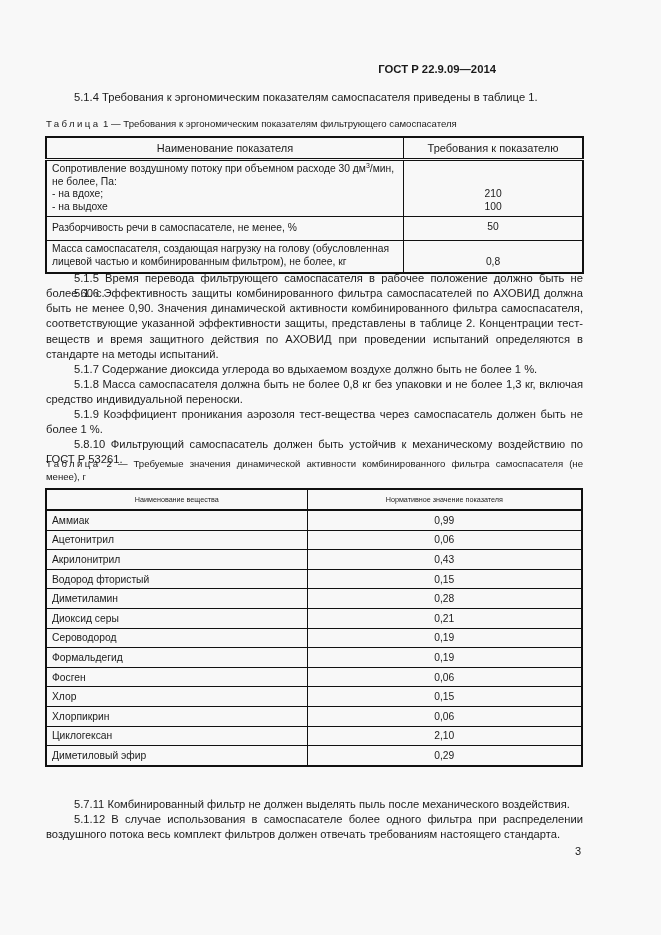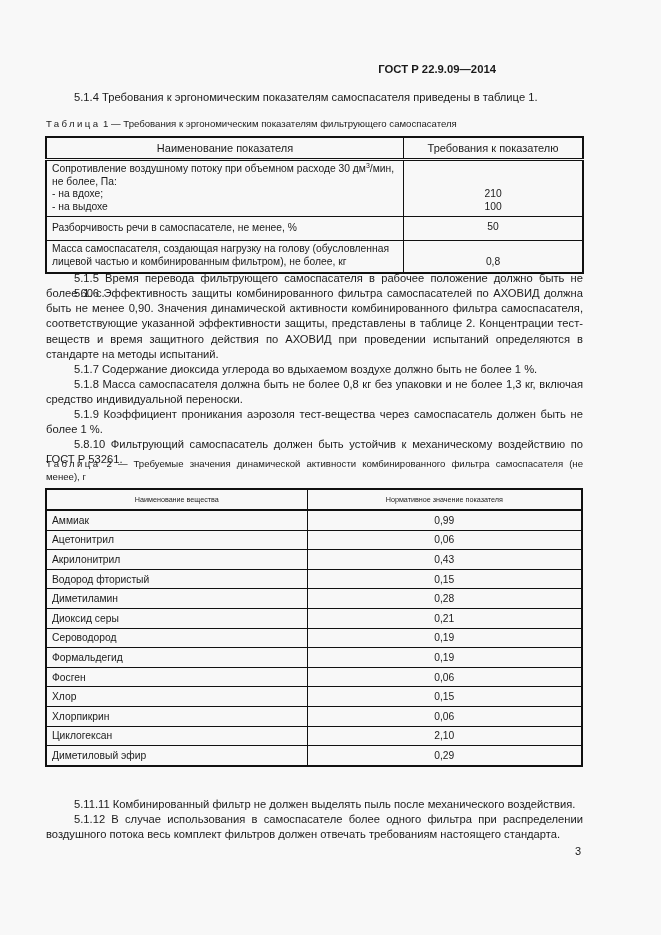--- a/index.html
+++ b/index.html
@@ -159,17 +159,17 @@
           <td class="name">Циклогексан</td>
           <td class="val">2,10</td>
         </tr>
     <tr>
           <td class="name">Диметиловый эфир</td>
           <td class="val">0,29</td>
         </tr>
   </tbody>
     </table>
 
-  <div class="p indent" style="top:797px;">5.11.11 Комбинированный фильтр не должен выделять пыль после механического воздействия.</div>
+  <div class="p indent" style="top:797px;">5.7.11 Комбинированный фильтр не должен выделять пыль после механического воздействия.</div>
   <div class="p indent" style="top:812px;">5.1.12 В случае использования в самоспасателе более одного фильтра при распределении воздушного потока весь комплект фильтров должен отвечать требованиям настоящего стандарта.</div>
 
   <div class="pagenum">3</div>
 </div>
 
 </body></html>

